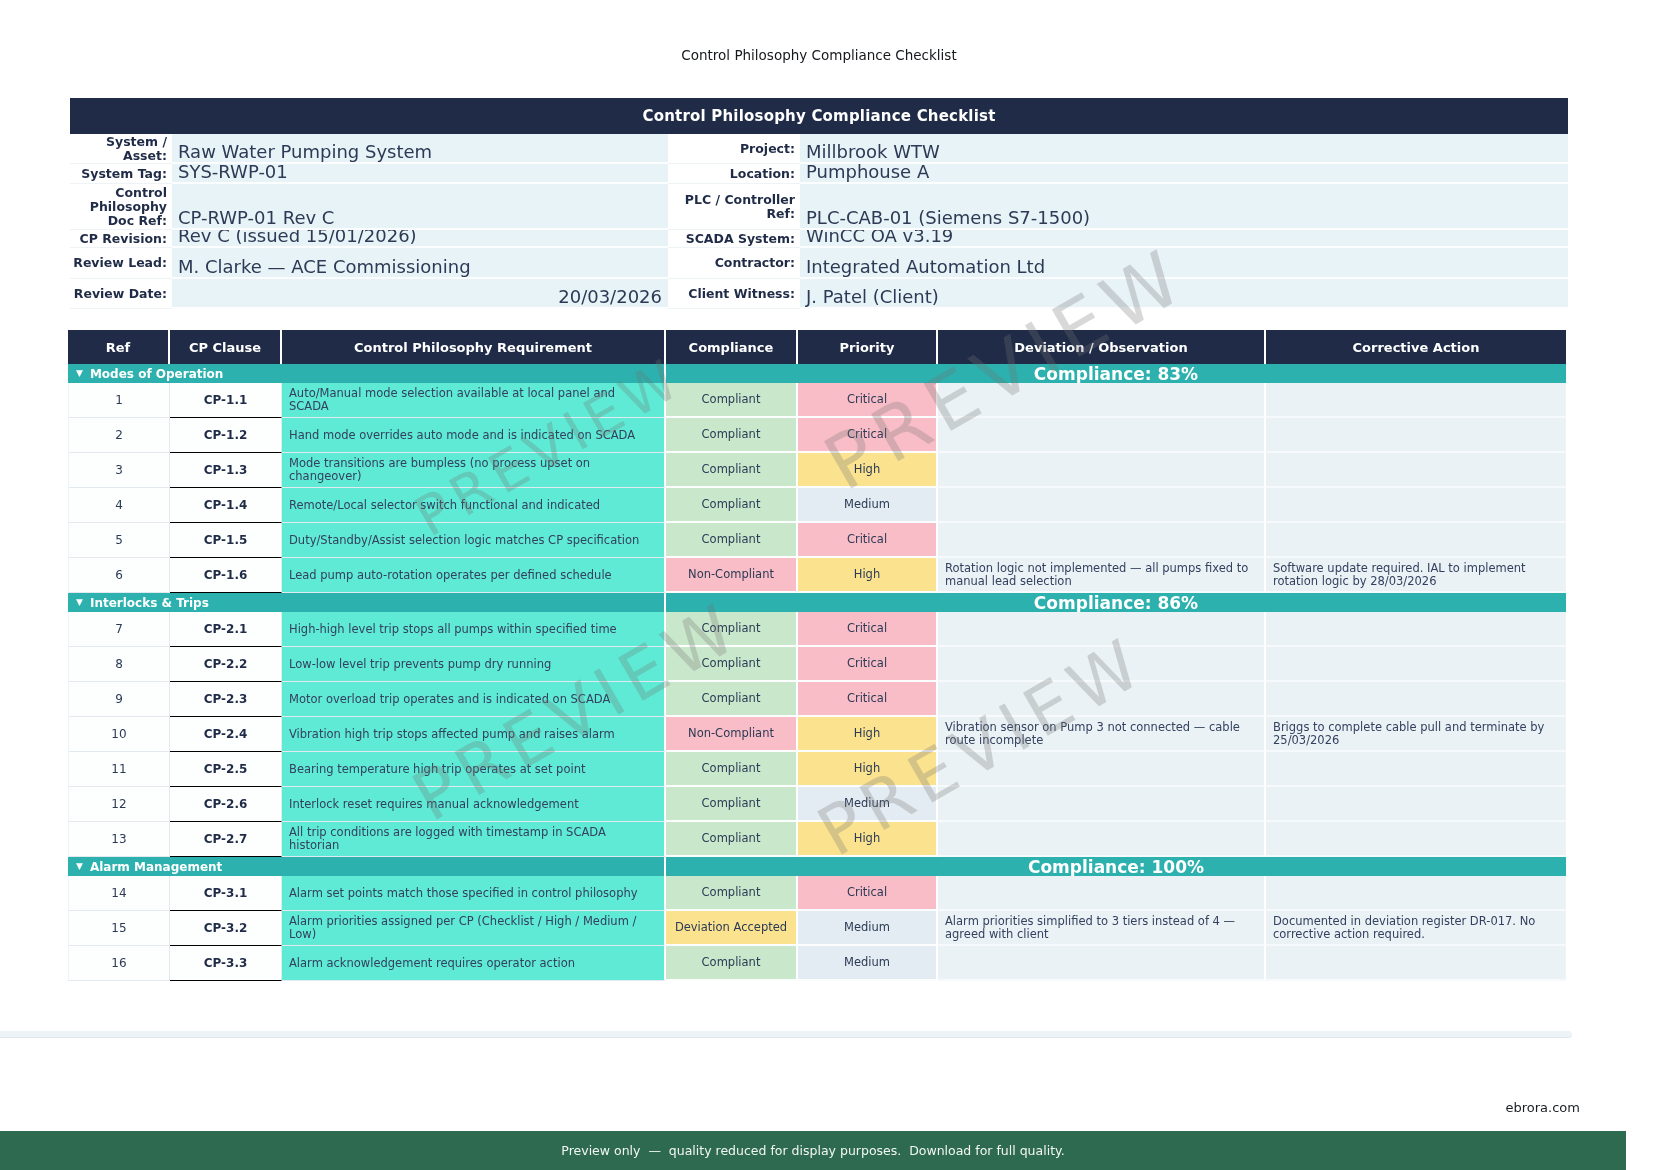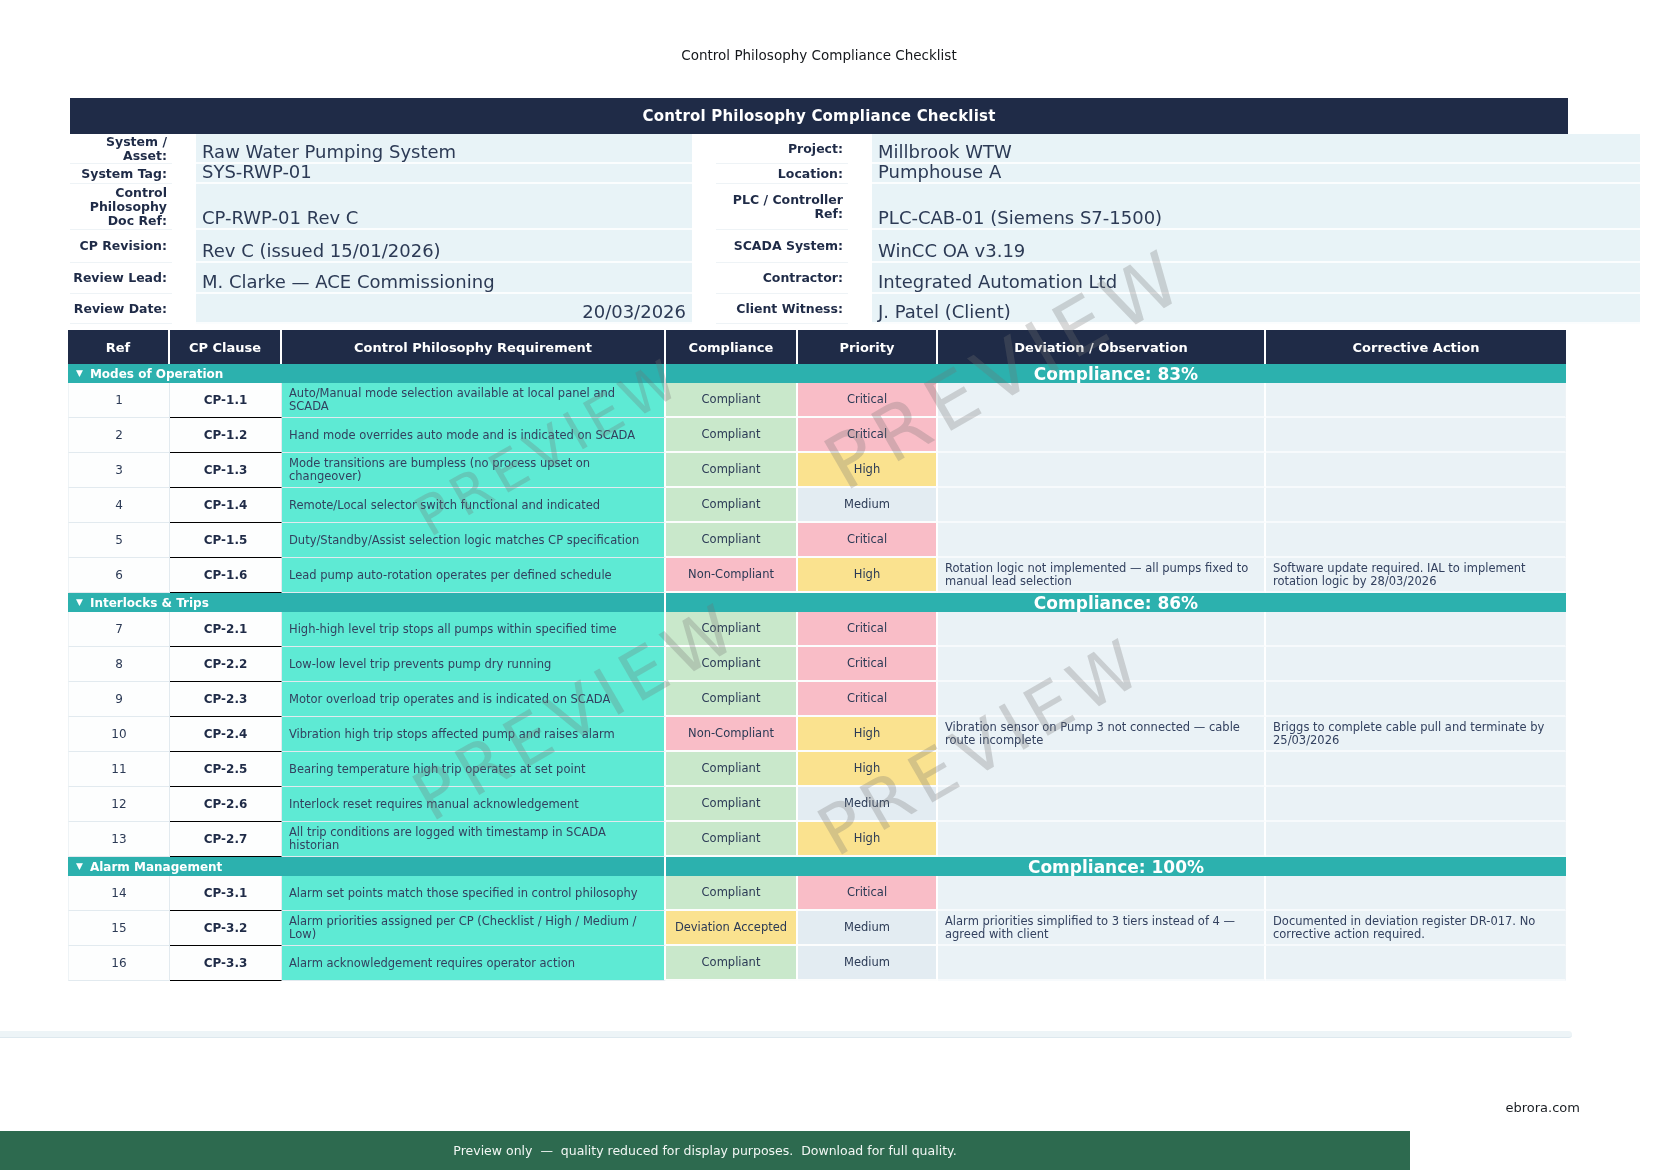--- a/index.html
+++ b/index.html
@@ -9,21 +9,21 @@
 
   .doc-title { position:absolute; top:47px; left:70px; width:1498px; text-align:center;
                font-size:13.5px; color:#15181c; }
 
   .banner { position:absolute; top:98px; left:70px; width:1498px; height:36px;
             background:#1f2b47; color:#ffffff; display:flex; align-items:center; justify-content:center;
             font-weight:bold; font-size:15px; letter-spacing:.2px; }
 
   
   .meta { position:absolute; top:134px; left:70px; width:1498px; }
-  .meta-row { display:grid; grid-template-columns:102px 496px 132px 768px;gap:24px; }
+  .meta-row { display:grid; grid-template-columns:102px 496px 132px 768px; }
   .meta-cell { overflow:hidden; }
   .meta-label { background:#ffffff; color:#1f2b47; font-weight:bold; font-size:12.5px; line-height:14px;
                 display:flex; align-items:center; justify-content:flex-end; text-align:right;
                 padding:0 5px 0 2px; border-bottom:1px solid #eef3f6; }
   .meta-value { background:#e8f3f7; color:#2c3a55; font-size:18px; line-height:15px;
                 display:flex; align-items:flex-end; padding:1px 6px 3px 6px;
                 border-bottom:2px solid #fbfdfe; }
 
   
   .ctable { position:absolute; top:330px; left:68px; width:1594px; font-size:11.5px; }
@@ -68,21 +68,21 @@
   .wm2 { top:325px; left:805px; font-size:75px; letter-spacing:9px; }
   .wm3 { top:672px; left:395px; font-size:68px; letter-spacing:8px; }
   .wm4 { top:707px; left:800px; font-size:68px; letter-spacing:8px; }
 
   .page-edge { position:absolute; top:1031px; left:0; width:1572px; height:7px;
                background:#edf4f7; border-bottom:1px solid #dde8ee; border-radius:0 4px 4px 0; }
 
   .site { position:absolute; top:1100px; left:70px; width:1510px; text-align:right;
           font-size:13px; color:#1b1f24; }
 
-  .footer-bar { position:absolute; top:1131px; left:0; width:1410px; height:39px;
+  .footer-bar { position:absolute; top:1131px; left:0; width:1626px; height:39px;
                 background:#2d6a4f; display:flex; align-items:center; justify-content:center; }
   .footer-note { color:#f2f7f4; font-size:12.5px; white-space:pre-wrap; }
 </style>
 </head>
 <body>
 
 <div id="page">
 
   <div class="doc-title">Control Philosophy Compliance Checklist</div>
 
@@ -102,21 +102,21 @@
     <div class="meta-cell meta-value">SYS-RWP-01</div>
     <div class="meta-cell meta-label">Location:</div>
     <div class="meta-cell meta-value">Pumphouse A</div>
   </div>
       <div class="meta-row" style="height: 46px;">
     <div class="meta-cell meta-label">Control Philosophy Doc Ref:</div>
     <div class="meta-cell meta-value">CP-RWP-01 Rev C</div>
     <div class="meta-cell meta-label">PLC / Controller Ref:</div>
     <div class="meta-cell meta-value">PLC-CAB-01 (Siemens S7-1500)</div>
   </div>
-      <div class="meta-row" style="height: 33px;">
+      <div class="meta-row" style="height: 18px;">
     <div class="meta-cell meta-label">CP Revision:</div>
     <div class="meta-cell meta-value">Rev C (issued 15/01/2026)</div>
     <div class="meta-cell meta-label">SCADA System:</div>
     <div class="meta-cell meta-value">WinCC OA v3.19</div>
   </div>
       <div class="meta-row" style="height: 31px;">
     <div class="meta-cell meta-label">Review Lead:</div>
     <div class="meta-cell meta-value">M. Clarke — ACE Commissioning</div>
     <div class="meta-cell meta-label">Contractor:</div>
     <div class="meta-cell meta-value">Integrated Automation Ltd</div>

